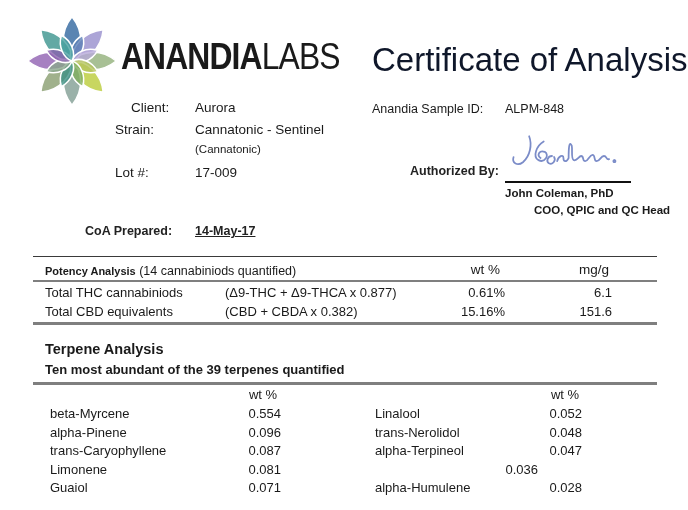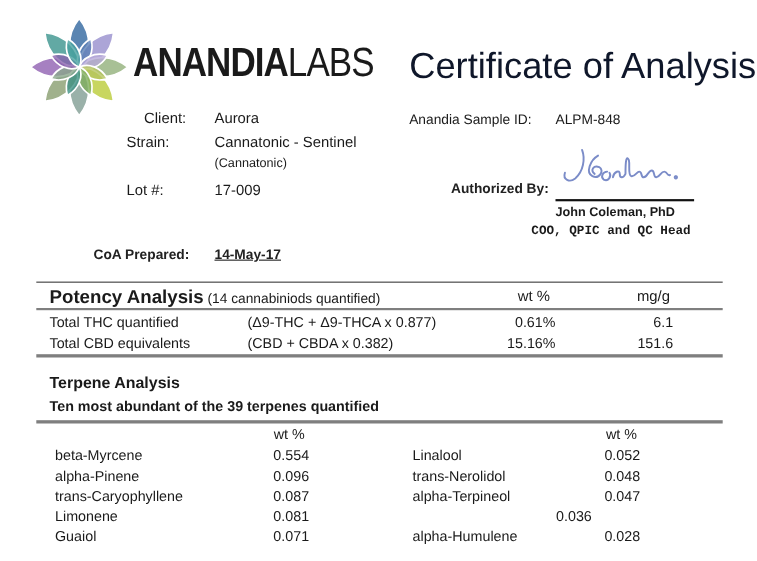--- a/index.html
+++ b/index.html
@@ -23,21 +23,21 @@
   .small-lbl { font-size:12.5px; font-weight:600; color:#222; }
   .sub { font-size:11.5px; }
   .sig-line { background:#111; height:2px; }
   .signer { font-size:11.5px; font-weight:600; }
 
   
   .potency { left:33px; top:256px; width:624px; border-top:1.5px solid #3a3a3a; }
   .pot-head { display:grid; grid-template-columns:390px 85px 107px; height:25px;
               line-height:25px; border-bottom:2.5px solid #7f7f7f; padding-right:42px; }
   .pot-title-cell { padding-left:12px; white-space:nowrap; }
-  .pot-title-cell .t { font-weight:700; font-size:17px;text-align:center; }
+  .pot-title-cell .t { font-weight:700; font-size:11px;text-align:center; }
   .pot-title-cell .s { font-weight:400; font-size:12.5px; }
   .pot-col { text-align:right; font-size:13.5px; }
   .pot-col.wt { padding-right:8px; }
   .pot-col.mg { padding-right:6px; }
   .pot-row { display:grid; grid-template-columns:12px 180px 198px 85px 107px;
              height:18.5px; line-height:18.5px; font-size:13px; padding-right:42px; }
   .pot-rows { padding:2px 0 1px 0; border-bottom:3px solid #7f7f7f; }
   .pot-name { white-space:nowrap; }
   .pot-formula { white-space:nowrap; }
   .pot-wt { text-align:right; padding-right:3px; }
@@ -104,35 +104,35 @@
     <g fill="none" stroke-width="1.7" stroke-linecap="round" stroke-linejoin="round" stroke="#7b8cc8">
       <path d="M30 5 C33 13 31 24 24 30 C19 34 13 31 15 25"></path>
       <path d="M44 10 C37 14 33 25 39 28 C45 31 50 23 45 20 C40 18 37 23 41 26"></path>
       <path d="M52 24 C48 24 46 29 49 31 C53 33 56 28 54 25"></path>
       <path d="M57 29 C58 24 63 22 63 26 C63 30 66 30 68 26 C68 13 69 10 71 14 C72 18 70 27 73 28 C76 29 78 24 80 24 C83 24 81 29 84 29 C87 29 88 23 91 23 C94 23 92 29 95 29 C98 29 99 24 102 24 C105 24 104 28 107 27"></path>
       <path d="M112 28 a1 1 0 1 0 0.2 0"></path>
     </g>
   </svg>
   <div class="abs sig-line" style="left:505px; top:181px; width:126px;"></div>
   <span class="abs signer" style="left:505px; top:187px;">John Coleman, PhD</span>
-  <span class="abs signer" style="left:483px; top:204px;font-family:Liberation Mono, monospace;">COO, QPIC and QC Head</span>
+  <span class="abs signer" style="left:534px; top:204px;">COO, QPIC and QC Head</span>
 
   <span class="abs small-lbl" style="left:85px; top:224px;">CoA Prepared:</span>
   <span class="abs small-lbl" style="left:195px; top:224px;text-decoration:underline;">14-May-17</span>
 
   <div class="abs potency">
     <div class="pot-head">
       <div class="pot-title-cell"><span class="t">Potency Analysis</span><span class="s"> (14 cannabiniods quantified)</span></div>
       <div class="pot-col wt">wt %</div>
       <div class="pot-col mg">mg/g</div>
     </div>
     <div class="pot-rows">
       <div class="pot-row">
         <div></div>
-        <div class="pot-name">Total THC quantified</div>
+        <div class="pot-name">Total THC cannabiniods</div>
         <div class="pot-formula">(Δ9-THC + Δ9-THCA x 0.877)</div>
         <div class="pot-wt">0.61%</div>
         <div class="pot-mg">6.1</div>
       </div>
       <div class="pot-row">
         <div></div>
         <div class="pot-name">Total CBD equivalents</div>
         <div class="pot-formula">(CBD + CBDA x 0.382)</div>
         <div class="pot-wt">15.16%</div>
         <div class="pot-mg">151.6</div>

